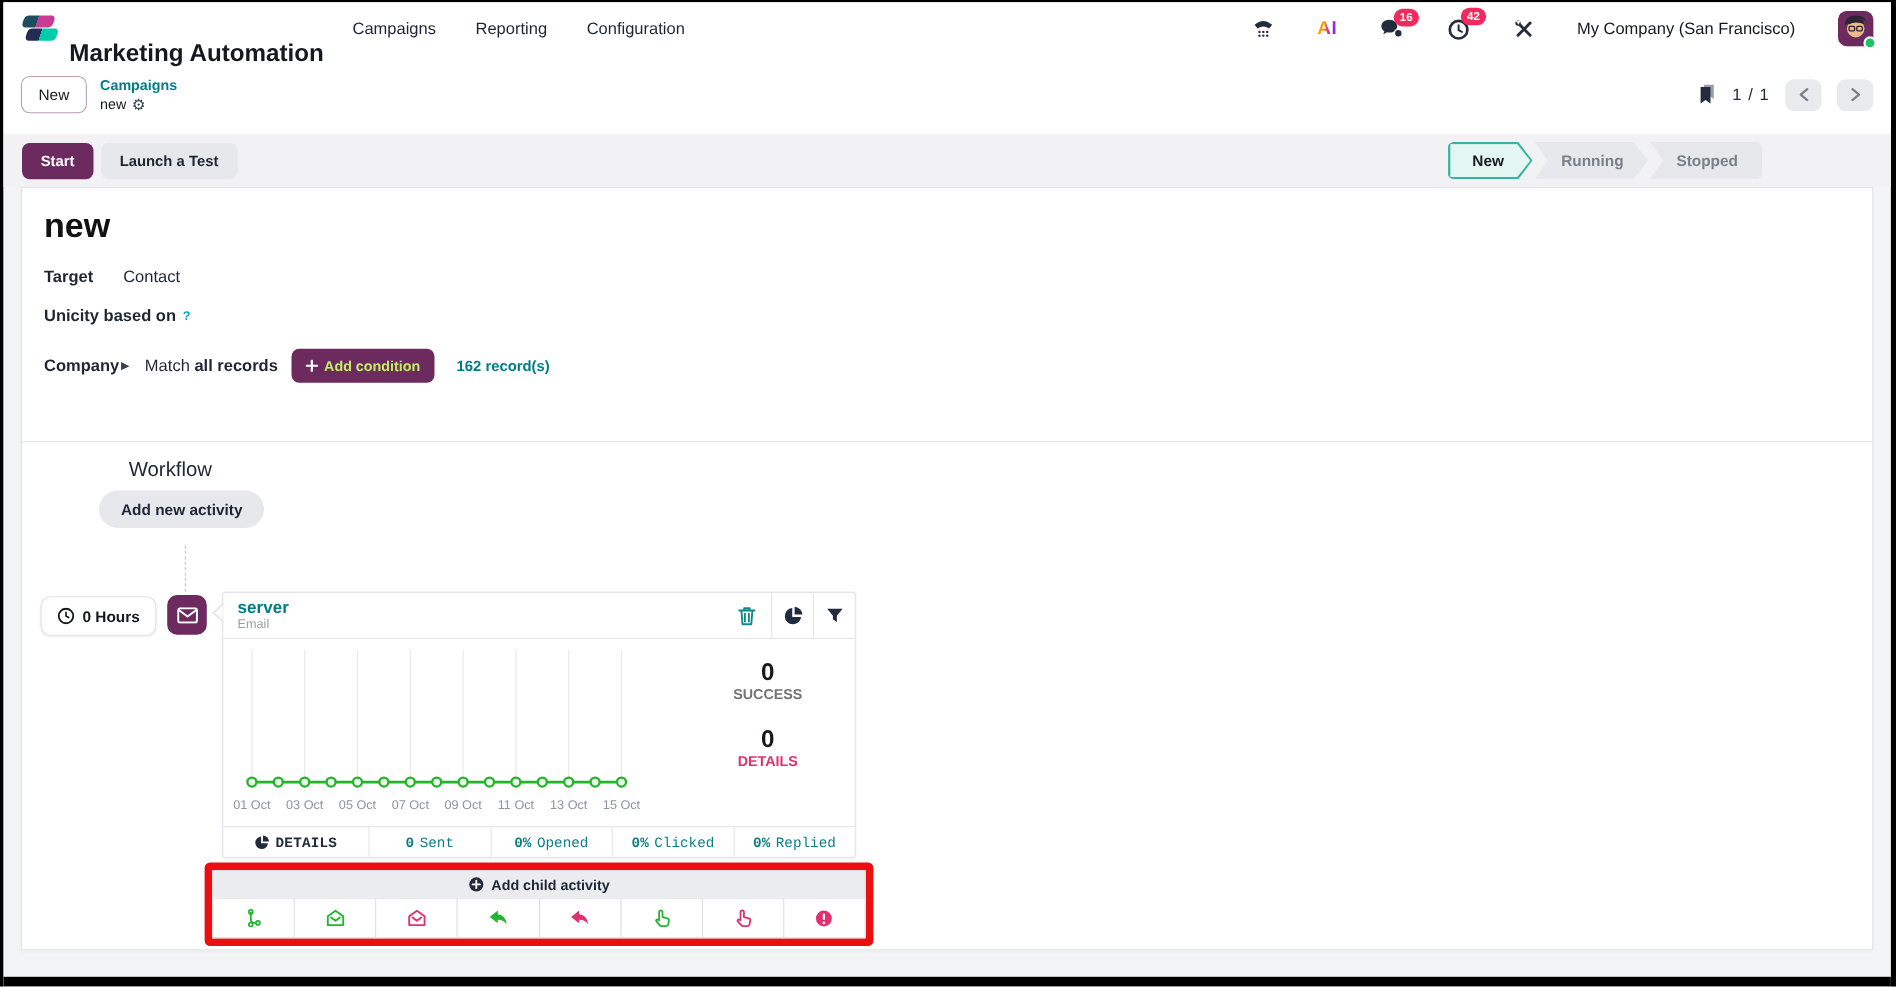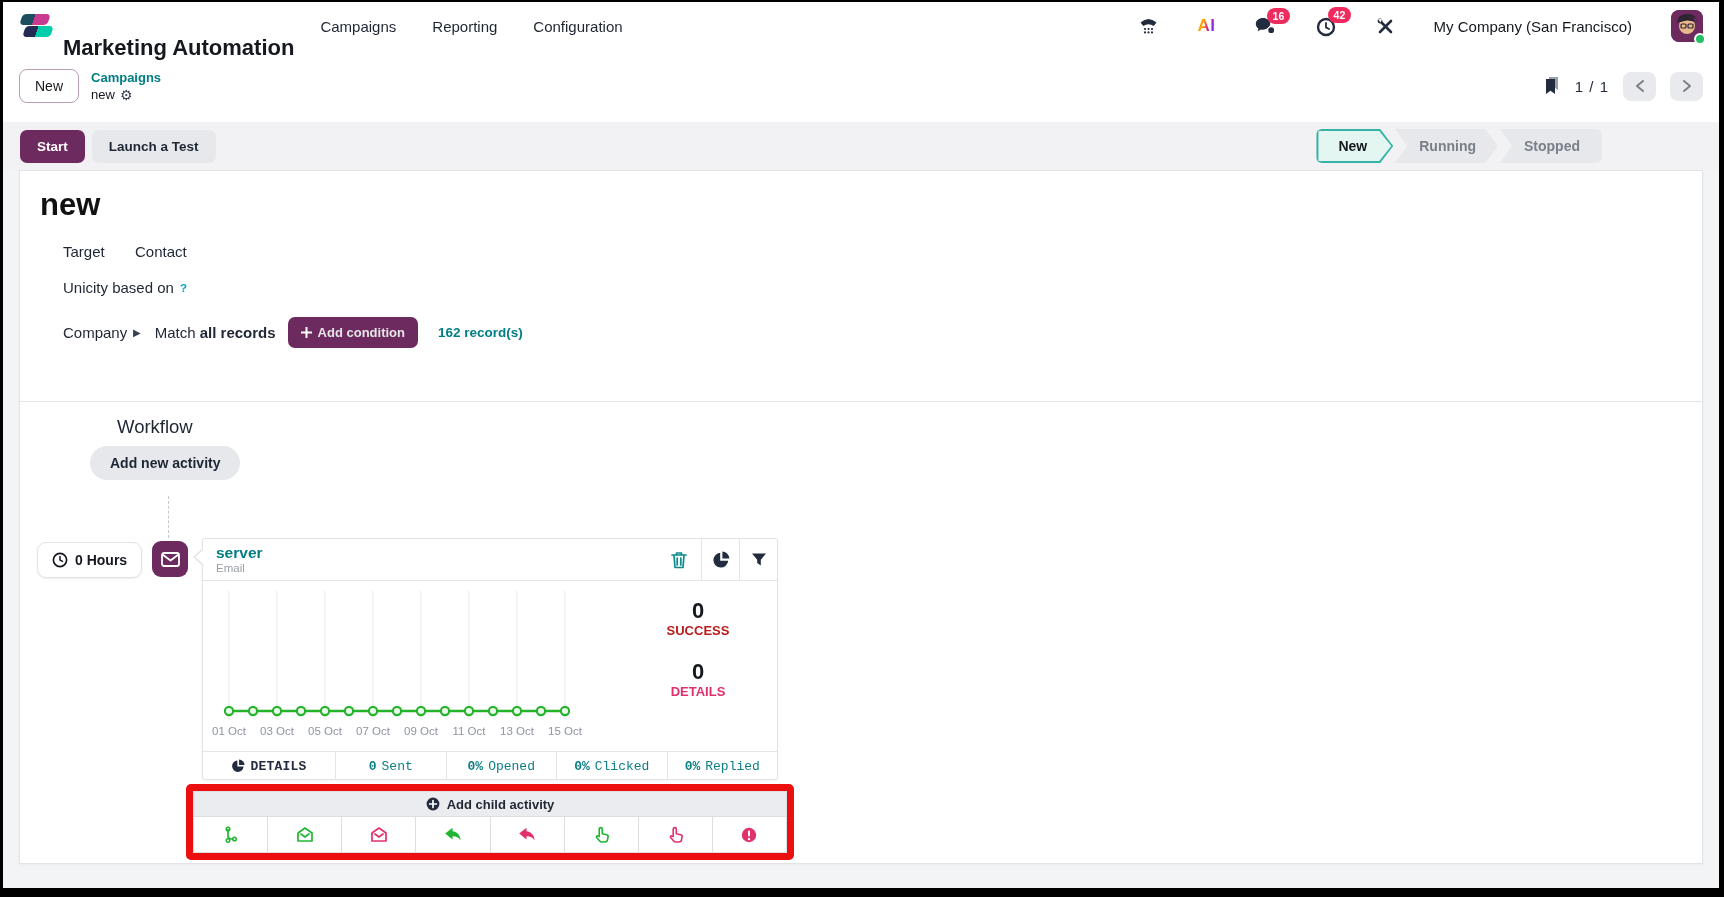--- a/index.html
+++ b/index.html
@@ -44,30 +44,30 @@
   .stage { height:34px; display:flex; align-items:center; padding:0 22px 0 24px; font-size:14px; font-weight:600; color:#7a8089; background:#e7e8ec; cursor:pointer;
            clip-path:polygon(0 0, calc(100% - 13px) 0, 100% 50%, calc(100% - 13px) 100%, 0 100%, 12px 50%); margin-left:2px; }
   .stage.last { clip-path:polygon(0 0, 100% 0, 100% 100%, 0 100%, 12px 50%); border-radius:0 6px 6px 0; }
   .stage-active-outer { height:34px; background:#35b3a4; clip-path:polygon(0 0, calc(100% - 13px) 0, 100% 50%, calc(100% - 13px) 100%, 0 100%); border-radius:6px 0 0 6px; display:flex; cursor:pointer; }
   .stage-active-inner { margin:2px; flex:1; background:#e3f6f1; clip-path:polygon(0 0, calc(100% - 12px) 0, 100% 50%, calc(100% - 12px) 100%, 0 100%); display:flex; align-items:center; padding:0 24px 0 20px; font-size:14px; font-weight:700; color:#15181e; }
 
   
   .sheet { position:absolute; left:16px; right:16px; top:168px; height:694px; background:#fff; border:1px solid #e2e3e7; box-shadow:0 1px 3px rgba(0,0,0,.04); }
   .page-title { position:absolute; left:20px; top:16px; font-size:31px; font-weight:600; color:#111; }
   .field-row { position:absolute; left:20px; display:flex; align-items:center; font-size:15px; color:#1f2633; }
-  .field-label { font-weight:400; color:#1f2633;margin-left:23px; }
+  .field-label { font-weight:700; color:#1f2633; }
   .row-target { top:72px; }
   .row-target .field-label { width:72px; }
   .row-unicity { top:108px; }
   .help-sup { color:#02a3cb; font-size:11.5px; font-weight:700; vertical-align:super; margin-left:6px; cursor:pointer; }
   .row-filter { top:144px; height:34px; }
   .row-filter .field-label { width:52px; }
   .caret-right { font-size:10px; color:#374151; margin:0 14px 0 18px; }
   .match-text b { font-weight:700; }
-  .btn-add-condition { background:#6d2a5f; color:#e5e5e5; border:none; border-radius:7px; padding:8px 13px; font-size:13px; font-weight:700; margin-left:12px; cursor:pointer; font-family:inherit; display:flex; align-items:center; gap:6px; }
+  .btn-add-condition { background:#6d2a5f; color:#bef264; border:none; border-radius:7px; padding:8px 13px; font-size:13px; font-weight:700; margin-left:12px; cursor:pointer; font-family:inherit; display:flex; align-items:center; gap:6px; }
   .records-link { color:#017e84; font-size:13.5px; font-weight:700; margin-left:20px; cursor:pointer; }
 
   
   .workflow { position:absolute; left:0; right:0; top:230px; bottom:0; border-top:1px solid #e4e5e9; }
   .wf-heading { position:absolute; left:97px; top:14px; font-size:18.5px; font-weight:500; color:#1f2633; }
   .btn-add-activity { position:absolute; left:70px; top:44px; background:#e7e8ec; border:none; border-radius:999px; padding:9px 20px; font-size:14px; font-weight:700; color:#1f2633; cursor:pointer; font-family:inherit; }
   .dash-line { position:absolute; left:148px; top:94px; height:42px; border-left:1px dashed #c6c8cd; }
 
   .activity-row { position:absolute; left:0; right:0; top:136px; }
   .hours-pill { position:absolute; left:17px; top:4px; height:36px; background:#fff; border:1px solid #e2e3e7; border-radius:9px; box-shadow:0 1px 2px rgba(0,0,0,.07); display:flex; align-items:center; gap:7px; padding:0 14px; font-size:14px; font-weight:700; color:#15181e; }
@@ -78,21 +78,21 @@
   .activity-card .notch:after { content:""; position:absolute; left:1.5px; top:-7.5px; border-top:7.5px solid transparent; border-bottom:7.5px solid transparent; border-right:8.5px solid #fff; }
   .card-header { display:flex; align-items:stretch; height:42px; border-bottom:1px solid #e4e5e9; }
   .card-titles { flex:1; padding:5px 0 0 13px; cursor:pointer; }
   .card-name { font-size:15.5px; font-weight:700; color:#017e84; line-height:1.15; }
   .card-type { font-size:11.5px; color:#9aa0a8; }
   .hdr-btn { width:44px; display:flex; align-items:center; justify-content:center; cursor:pointer; }
   .hdr-btn.bordered { width:38px; border-left:1px solid #e4e5e9; }
   .card-body { position:relative; height:170px; }
   .kpi-col { position:absolute; left:420px; right:4px; top:18px; display:flex; flex-direction:column; align-items:center; }
   .kpi-value { font-size:22px; font-weight:800; color:#15181e; line-height:1.1; }
-  .kpi-label-success { font-size:13px; font-weight:800; color:#b91c1c; margin-bottom:22px; }
+  .kpi-label-success { font-size:13px; font-weight:800; color:#737373; margin-bottom:22px; }
   .kpi-label-rejected { font-size:13px; font-weight:800; color:#e0306e; }
   .stats-row { display:flex; height:29px; border-top:1px solid #e4e5e9; font-size:13px;font-family:Liberation Mono, monospace; }
   .stat-cell { display:flex; align-items:center; justify-content:center; gap:5px; }
   .stat-cell.details { width:132px; color:#232b3e; font-weight:800; letter-spacing:.2px; }
   .stat-cell.metric { flex:1; border-left:1px solid #e4e5e9; color:#0b7e84; }
   .stat-cell.metric b { font-weight:800; }
 
   
   .red-box { position:absolute; left:166px; top:382px; width:608px; height:76px; border:7px solid #ec0f0f; border-radius:5px; background:#fff; }
   .child-bar { height:25px; background:#ebecef; border:1px solid #dcdee2; border-bottom:none; display:flex; align-items:center; justify-content:center; gap:7px; font-size:13px; font-weight:700; color:#1f2633; cursor:pointer; }

